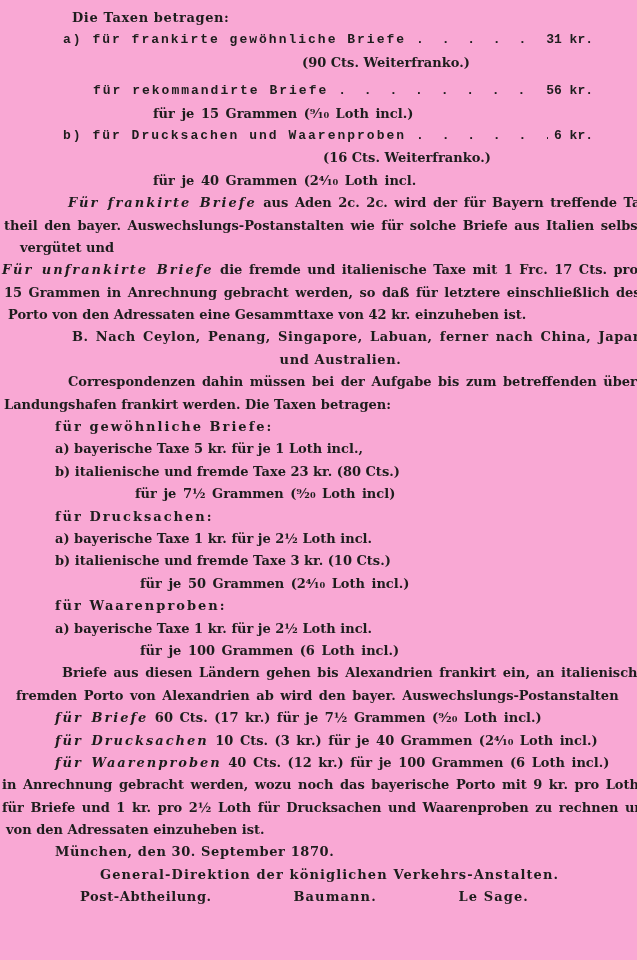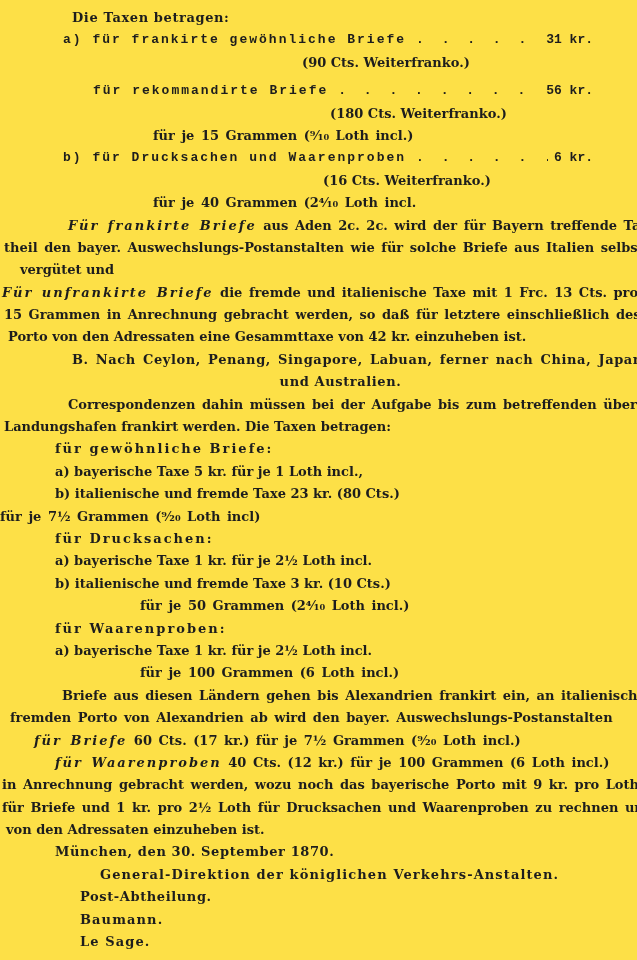--- a/index.html
+++ b/index.html
@@ -1,41 +1,41 @@
 <!DOCTYPE html>
 <html><head>
 <meta charset="utf-8">
 <style>
   html,body { margin:0; padding:0; background:#e8e8e6; }
   .page {
     position:relative;
     width:637px; height:960px;
     margin:0 auto;
-    background:#fde047;
+    background:#f9a8d4;
     color:#1d1d1d;
     font-family:"DejaVu Serif","DejaVu Sans",serif;
     font-weight:700;
     font-size:13px;
     overflow:hidden;
     box-sizing:border-box;
     padding-top:7px;
   }
   .ln { height:22.4px; line-height:22.4px; white-space:nowrap; }
   .center { text-align:center;padding-left:44px; }
   .sp1 { letter-spacing:0.6px; }
   .sp15 { letter-spacing:1.1px; }
   .sp2 { letter-spacing:2px; }
   .just { word-spacing:2px; }
   .em { letter-spacing:2px;font-style:italic; }
   .taxrow { display:flex; align-items:baseline; margin-right:44px;font-family:Liberation Mono, monospace; }
   .taxrow .lbl { white-space:nowrap; }
   .taxrow .dots { flex:1; overflow:hidden; white-space:nowrap; letter-spacing:5px; margin:0 6px 0 10px; }
   .taxrow .amt { white-space:nowrap; }
   .gap6 { margin-top:6px; }
-  .sigrow { display:flex; justify-content:space-between; padding-left:80px; padding-right:108px;flex-direction:column; }
+  .sigrow { display:flex; justify-content:space-between; padding-left:80px; padding-right:108px; }
 </style>
 </head>
 <body>
 
 <div class="page">
 
   <div class="ln sp1" style="margin-left:72px">Die Taxen betragen:</div>
 
   <div class="ln taxrow" style="margin-left:63px">
     <span class="lbl sp2">a) für frankirte gewöhnliche Briefe</span>
@@ -44,69 +44,71 @@
   </div>
 
   <div class="ln" style="margin-left:302px">(90 Cts. Weiterfranko.)</div>
 
   <div class="ln taxrow gap6" style="margin-left:93px">
     <span class="lbl sp2">für rekommandirte Briefe</span>
     <span class="dots">. . . . . . . . . . . . . . . . . . . . . . . . . . . . . .</span>
     <span class="amt">56 kr.</span>
   </div>
 
-  <div class="ln" style="margin-left:330px">(180 Cts. Weiterfranko.)</div>
   <div class="ln just" style="margin-left:153px">für je 15 Grammen (⁹⁄₁₀ Loth incl.)</div>
 
   <div class="ln taxrow" style="margin-left:63px">
     <span class="lbl sp2">b) für Drucksachen und Waarenproben</span>
     <span class="dots">. . . . . . . . . . . . . . . . . . . . . . . . . . . . . .</span>
     <span class="amt">6 kr.</span>
   </div>
 
   <div class="ln" style="margin-left:323px">(16 Cts. Weiterfranko.)</div>
   <div class="ln just" style="margin-left:153px">für je 40 Grammen (2⁴⁄₁₀ Loth incl.</div>
 
   <div class="ln just" style="margin-left:68px">
     <span class="em">Für frankirte Briefe</span><span> aus Aden 2c. 2c. wird der für Bayern treffende Taxan-</span>
   </div>
   <div class="ln just" style="margin-left:4px">theil den bayer. Auswechslungs-Postanstalten wie für solche Briefe aus Italien selbst</div>
   <div class="ln" style="margin-left:20px">vergütet und</div>
 
   <div class="ln just" style="margin-left:2px">
-    <span class="em">Für unfrankirte Briefe</span><span> die fremde und italienische Taxe mit 1 Frc. 13 Cts. pro</span>
+    <span class="em">Für unfrankirte Briefe</span><span> die fremde und italienische Taxe mit 1 Frc. 17 Cts. pro</span>
   </div>
   <div class="ln just" style="margin-left:4px">15 Grammen in Anrechnung gebracht werden, so daß für letztere einschließlich des bayer.</div>
   <div class="ln" style="margin-left:8px">Porto von den Adressaten eine Gesammttaxe von 42 kr. einzuheben ist.</div>
 
   <div class="ln sp1 just" style="margin-left:72px">B. Nach Ceylon, Penang, Singapore, Labuan, ferner nach China, Japan</div>
   <div class="ln center sp1">und Australien.</div>
 
   <div class="ln just" style="margin-left:68px">Correspondenzen dahin müssen bei der Aufgabe bis zum betreffenden überseeischen</div>
   <div class="ln" style="margin-left:4px">Landungshafen frankirt werden.  Die Taxen betragen:</div>
 
   <div class="ln sp2" style="margin-left:55px">für gewöhnliche Briefe:</div>
   <div class="ln" style="margin-left:55px">a) bayerische Taxe 5 kr. für je 1 Loth incl.,</div>
   <div class="ln" style="margin-left:55px">b) italienische und fremde Taxe 23 kr. (80 Cts.)</div>
-  <div class="ln just" style="">für je 7½ Grammen (⁹⁄₂₀ Loth incl)</div>
+  <div class="ln just" style="margin-left:135px">für je 7½ Grammen (⁹⁄₂₀ Loth incl)</div>
 
   <div class="ln sp2" style="margin-left:55px">für Drucksachen:</div>
   <div class="ln" style="margin-left:55px">a) bayerische Taxe 1 kr. für je 2½ Loth incl.</div>
   <div class="ln" style="margin-left:55px">b) italienische und fremde Taxe 3 kr. (10 Cts.)</div>
   <div class="ln just" style="margin-left:140px">für je 50 Grammen (2⁴⁄₁₀ Loth incl.)</div>
 
   <div class="ln sp2" style="margin-left:55px">für Waarenproben:</div>
   <div class="ln" style="margin-left:55px">a) bayerische Taxe 1 kr. für je 2½ Loth incl.</div>
   <div class="ln just" style="margin-left:140px">für je 100 Grammen (6 Loth incl.)</div>
 
   <div class="ln just" style="margin-left:62px">Briefe aus diesen Ländern gehen bis Alexandrien frankirt ein, an italienischen und</div>
-  <div class="ln just" style="margin-left:10px">fremden Porto von Alexandrien ab wird den bayer. Auswechslungs-Postanstalten</div>
+  <div class="ln just" style="margin-left:16px">fremden Porto von Alexandrien ab wird den bayer. Auswechslungs-Postanstalten</div>
 
-  <div class="ln just" style="margin-left:34px">
+  <div class="ln just" style="margin-left:55px">
     <span class="em">für Briefe</span><span> 60 Cts. (17 kr.) für je 7½ Grammen (⁹⁄₂₀ Loth incl.)</span>
+  </div>
+  <div class="ln just" style="margin-left:55px">
+    <span class="em">für Drucksachen</span><span> 10 Cts. (3 kr.) für je 40 Grammen (2⁴⁄₁₀ Loth incl.)</span>
   </div>
   <div class="ln just" style="margin-left:55px">
     <span class="em">für Waarenproben</span><span> 40 Cts. (12 kr.) für je 100 Grammen (6 Loth incl.)</span>
   </div>
 
   <div class="ln just" style="margin-left:2px">in Anrechnung gebracht werden, wozu noch das bayerische Porto mit 9 kr. pro Loth</div>
   <div class="ln just" style="margin-left:2px">für Briefe und 1 kr. pro 2½ Loth für Drucksachen und Waarenproben zu rechnen und</div>
   <div class="ln" style="margin-left:6px">von den Adressaten einzuheben ist.</div>
 
   <div class="ln sp1" style="margin-left:55px">München, den 30. September 1870.</div>

